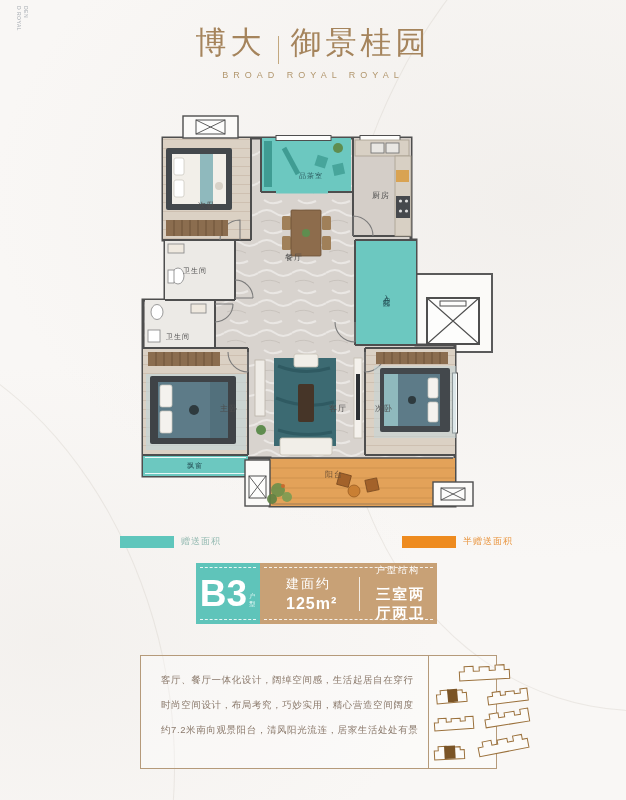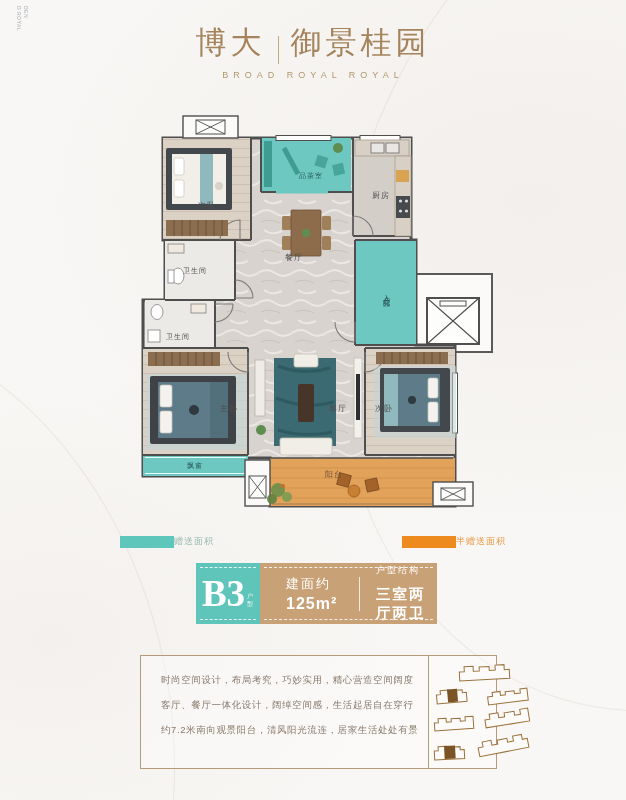--- a/index.html
+++ b/index.html
@@ -33,35 +33,35 @@
   .plan { position:absolute; left:88px; top:108px; width:410px; height:440px; }
   .plan svg { position:absolute; left:0; top:0; }
   .room-label { position:absolute; transform:translate(-50%,-50%); color:#4d4d4d;
     font-size:8px; letter-spacing:1px; white-space:nowrap; }
   .room-label.small { font-size:7px; }
   .room-label.vert { writing-mode:vertical-rl; letter-spacing:2px; transform:translate(-50%,-50%); }
   .room-label.on-teal { color:#28565b; }
   .room-label.on-orange { color:#6e5236; }
 
   
-  .legend-item { position:absolute; display:flex; align-items:center; }
+  .legend-item { position:absolute; display:flex; align-items:center; gap:7px; }
   .legend-swatch { width:54px; height:12px; }
   .legend-label { font-size:9px; letter-spacing:1px; }
   .legend-item.l1 { left:120px; top:535px; }
   .legend-item.l1 .legend-swatch { background:#5fc6bc; }
   .legend-item.l1 .legend-label { color:#93b9b1; }
   .legend-item.l2 { left:402px; top:535px;text-align:center; }
   .legend-item.l2 .legend-swatch { background:#ee8b1f; }
   .legend-item.l2 .legend-label { color:#e9953f; }
 
   
   .banner { position:absolute; left:196px; top:563px; width:241px; height:61px; display:flex; }
   .banner .code-block { position:relative; width:64px; background:#5fc4ba; color:#fff;
     display:flex; align-items:center; justify-content:center; }
-  .banner .code { font-family:Liberation Serif, serif; font-weight:bold; font-size:37px; line-height:1; }
+  .banner .code { font-family:Liberation Sans, sans-serif; font-weight:bold; font-size:37px; line-height:1; }
   .banner .code-suffix { font-size:6px; width:7px; line-height:1.2; margin-left:2px; margin-top:14px; color:#eafaf8; }
   .banner .info-block { position:relative; flex:1; background:#c8a176; color:#fff;
     display:flex; align-items:center; padding-left:26px; }
   .banner .dash { position:absolute; left:4px; right:4px; height:0;
     border-top:1px dashed rgba(255,255,255,.85); }
   .banner .dash.top { top:4px; } .banner .dash.bot { bottom:4px; }
   .area .lbl { font-size:13px; letter-spacing:2px; }
   .area .val { font-size:16px; font-weight:bold; margin-top:2px; letter-spacing:1px;text-align:center; }
   .info-div { width:1px; height:34px; background:rgba(255,255,255,.8); margin:0 16px 0 22px; }
   .layout .lbl { font-size:9px; letter-spacing:2px; }
@@ -317,22 +317,22 @@
       <div class="info-div"></div>
       <div class="layout">
         <div class="lbl">户型结构</div>
         <div class="val">三室两厅两卫</div>
       </div>
     </div>
   </div>
 
   <div class="desc-box">
     <div class="desc-text">
+      <p>客厅、餐厅一体化设计，阔绰空间感，生活起居自在穿行</p>
       <p>时尚空间设计，布局考究，巧妙实用，精心营造空间阔度</p>
-      <p>客厅、餐厅一体化设计，阔绰空间感，生活起居自在穿行</p>
       <p>约7.2米南向观景阳台，清风阳光流连，居家生活处处有景</p>
     </div>
     <div class="site-panel">
       <svg width="107" height="112" viewBox="0 0 107 112">
         <g fill="#fcfbf9" stroke="#9b713c" stroke-width="1">
           <g transform="translate(30,10) rotate(-3)">
             <path d="M0,6 h5 v-5 h9 v5 h6 v-4 h10 v4 h6 v-5 h9 v5 h5 v9 h-50 z"></path>
           </g>
           <g transform="translate(7,34) rotate(-5)">
             <path d="M0,5 h4 v-4 h8 v4 h5 v-3 h9 v3 h4 v9 h-30 z"></path>

